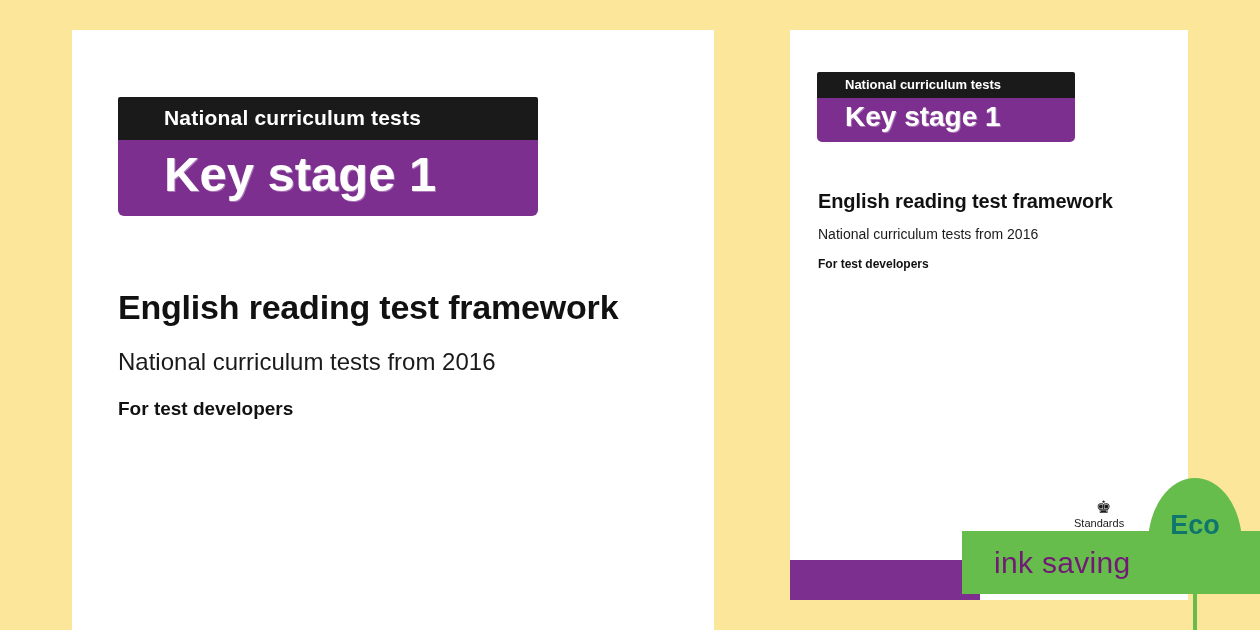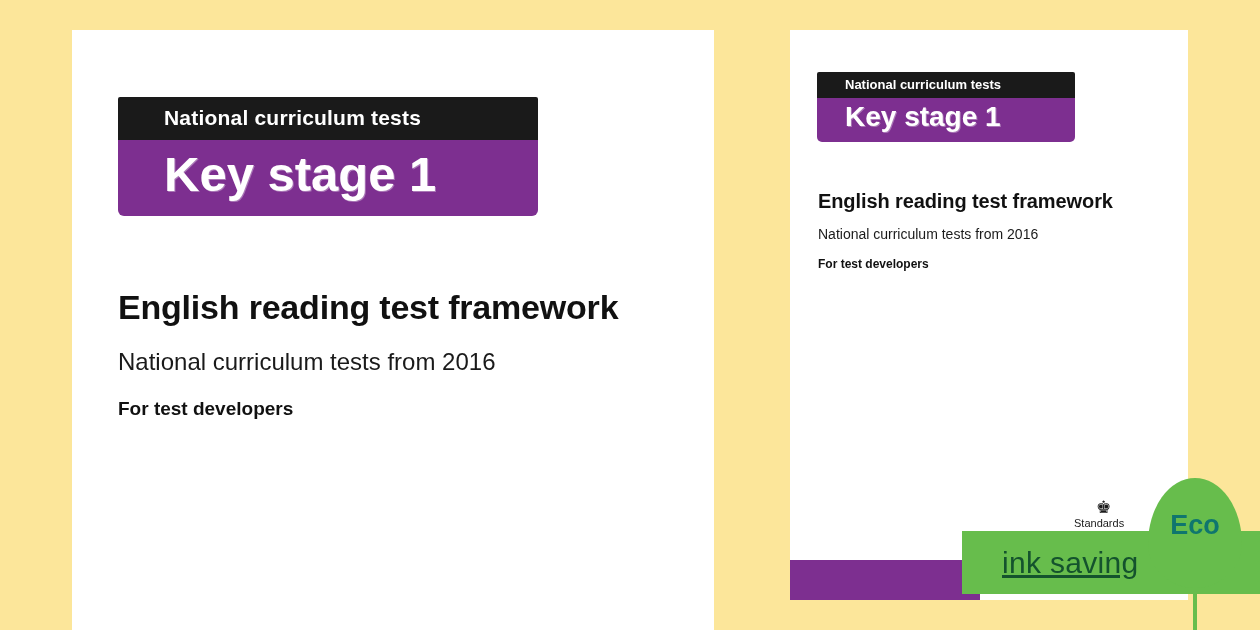--- a/index.html
+++ b/index.html
@@ -168,25 +168,24 @@
     left: 962px;
     top: 531px;
     width: 298px;
     height: 63px;
     background: #67bd4c;
     display: flex;
     align-items: center;
     overflow: visible;
   }
   .eco-badge .eco-text {
-    color: #14532d;
+    color: #701a75;
     font-size: 30px;
-    padding-left: 40px;
+    padding-left: 32px;
     letter-spacing: 0.3px;
-    text-decoration: underline;
   }
   .eco-leaf {
     position: absolute;
     left: 1148px;
     top: 478px;
     width: 94px;
     height: 152px;
   }
   .eco-leaf .leaf-shape {
     position: absolute;

